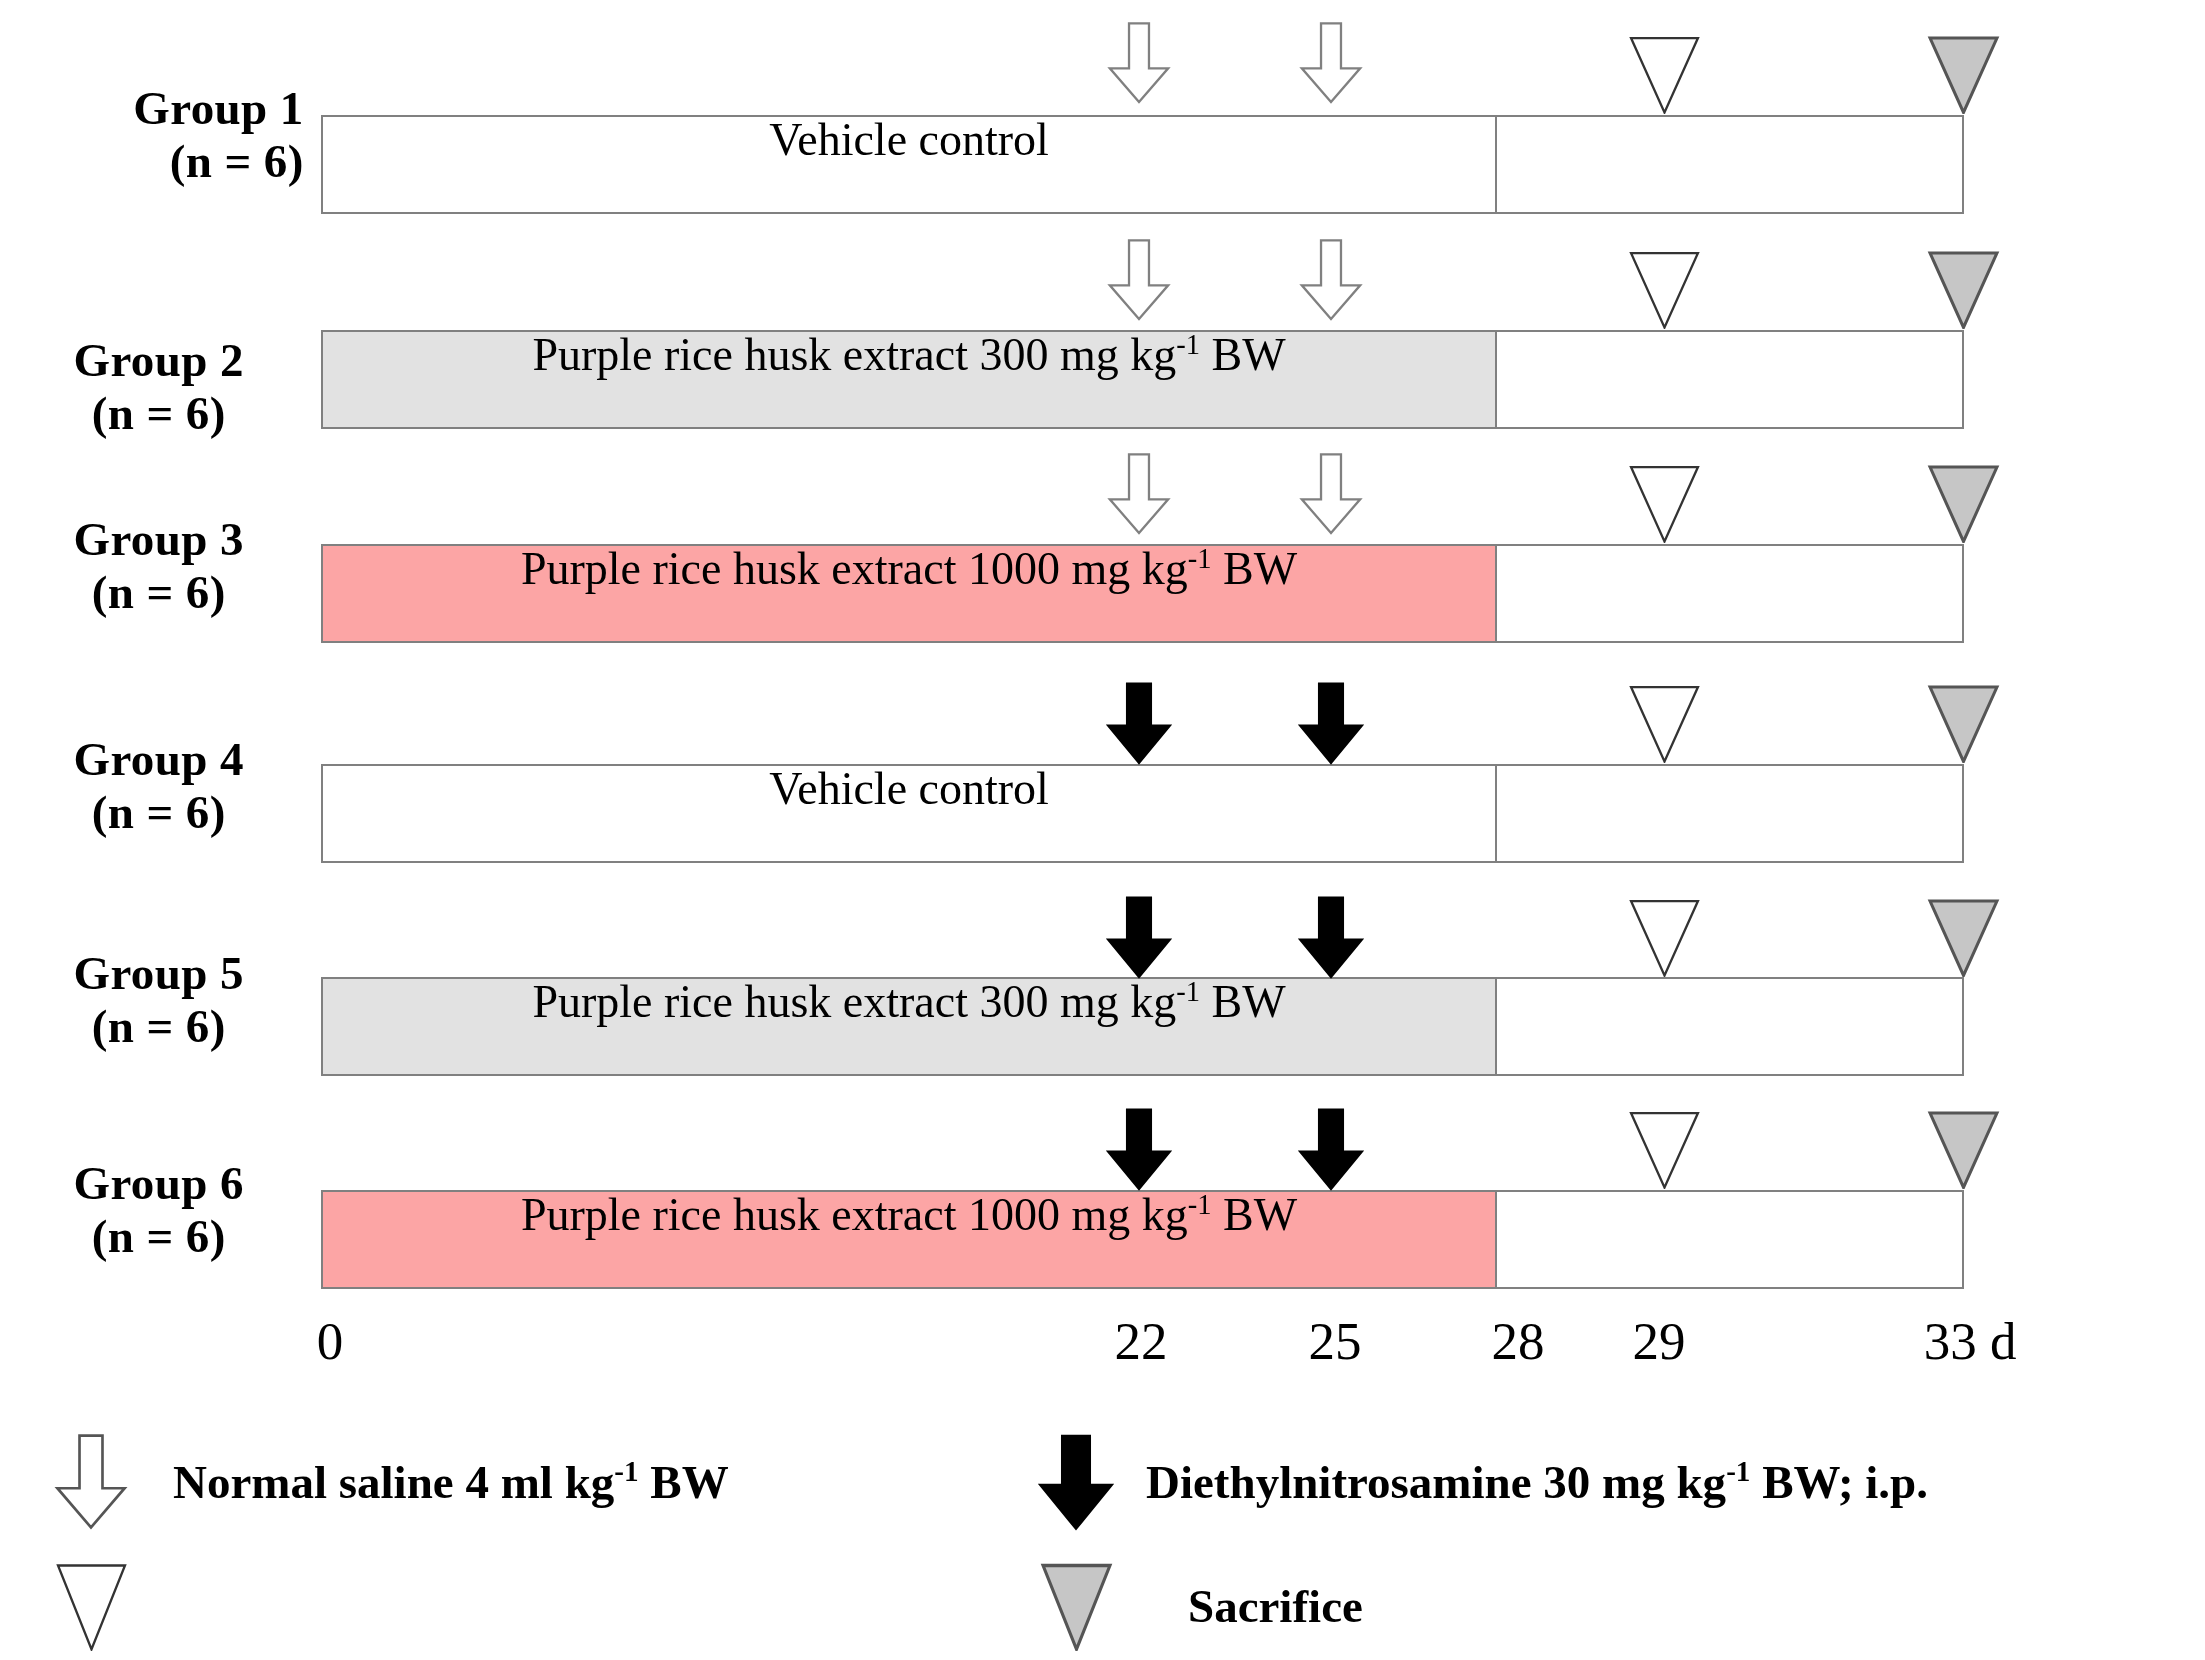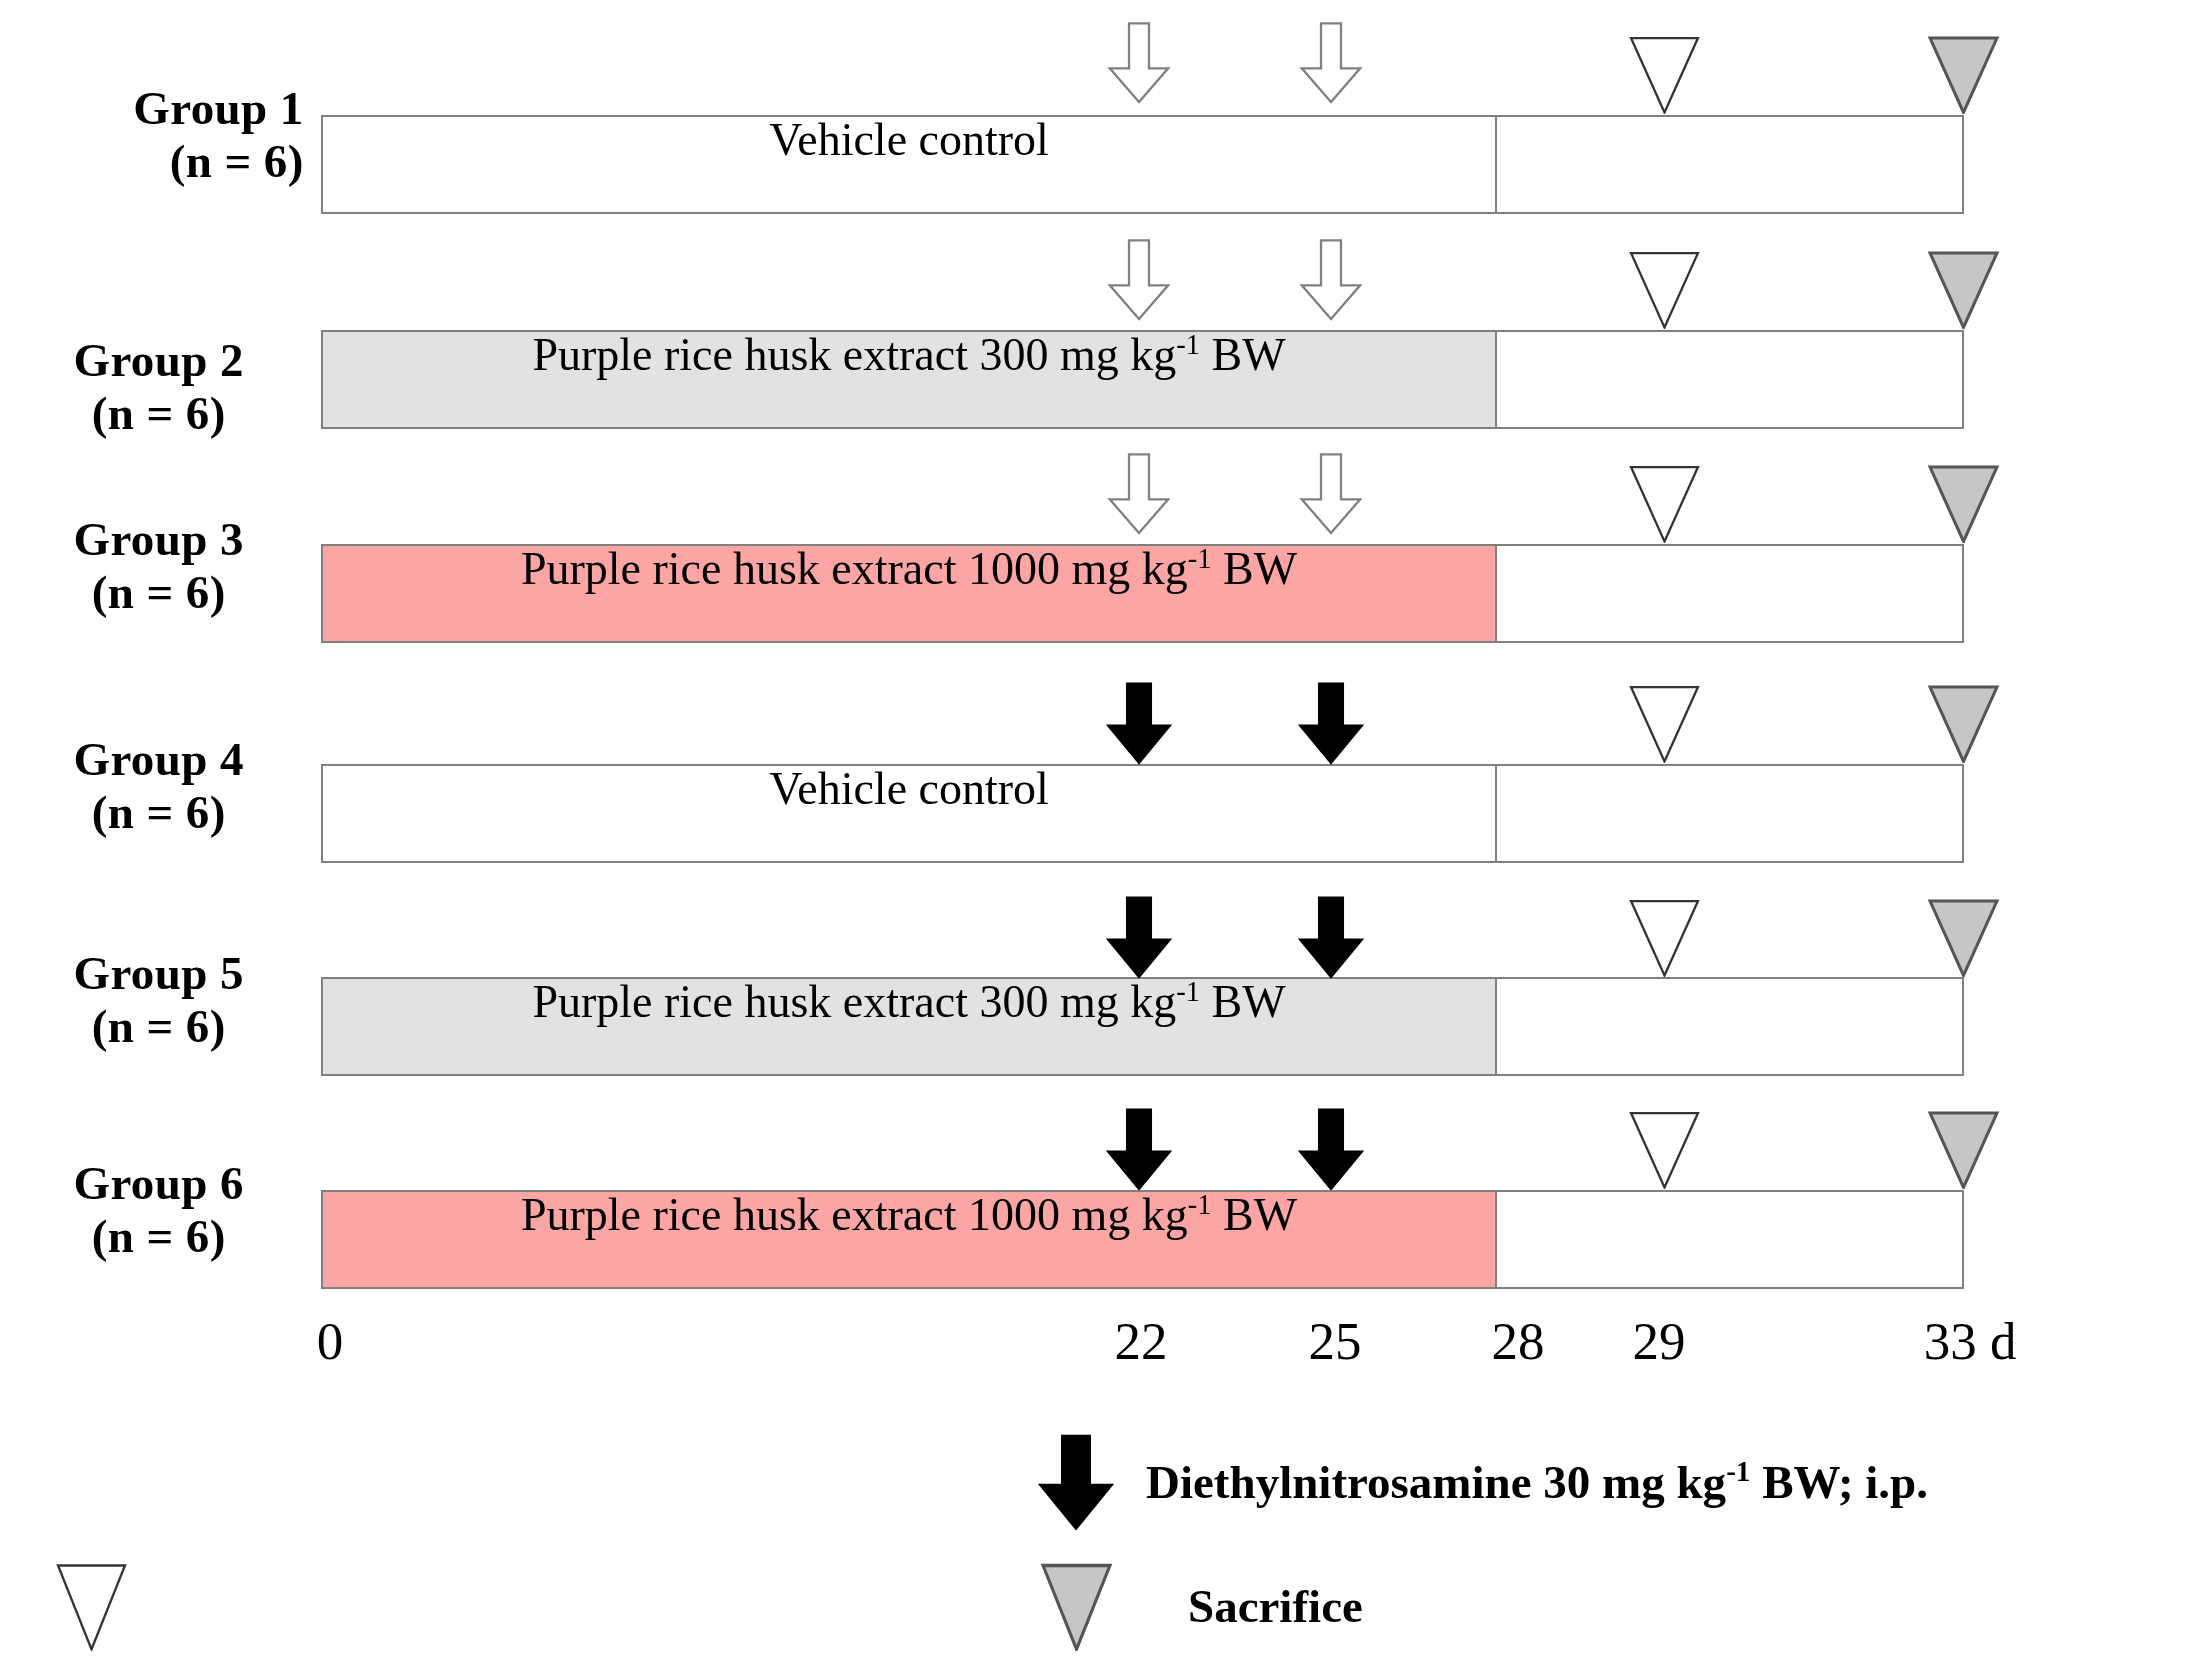--- a/index.html
+++ b/index.html
@@ -304,20 +304,28 @@
     </svg>
   </div>
 
   <div class="axis-label" style="left:330px;  top:1315px;">0</div>
   <div class="axis-label" style="left:1141px; top:1315px;">22</div>
   <div class="axis-label" style="left:1335px; top:1315px;">25</div>
   <div class="axis-label" style="left:1518px; top:1315px;">28</div>
   <div class="axis-label" style="left:1659px; top:1315px;">29</div>
   <div class="axis-label" style="left:1970px; top:1315px;">33 d</div>
 
+  <div class="legend-item" style="left:53px; top:1433px;">
+    <span class="legend-glyph">
+      <svg width="76" height="98" viewBox="0 0 86 110" preserveAspectRatio="none">
+        <path d="M30,3 L56,3 L56,62 L81,62 L43,106 L5,62 L30,62 Z" fill="#ffffff" stroke="#555555" stroke-width="3"></path>
+      </svg>
+    </span>
+    <span class="legend-text" style="margin-left:44px;"><span>Normal saline 4 ml kg</span><sup>-1</sup><span> BW</span></span>
+  </div>
 
   <div class="legend-item" style="left:1038px; top:1433px;">
     <span class="legend-glyph">
       <svg width="76" height="98" viewBox="0 0 86 110" preserveAspectRatio="none">
         <path d="M27,3 L59,3 L59,58 L84,58 L43,108 L2,58 L27,58 Z" fill="#000000" stroke="#000000" stroke-width="2"></path>
       </svg>
     </span>
     <span class="legend-text" style="margin-left:32px;"><span>Diethylnitrosamine 30 mg kg</span><sup>-1</sup><span> BW; i.p.</span></span>
   </div>
 

